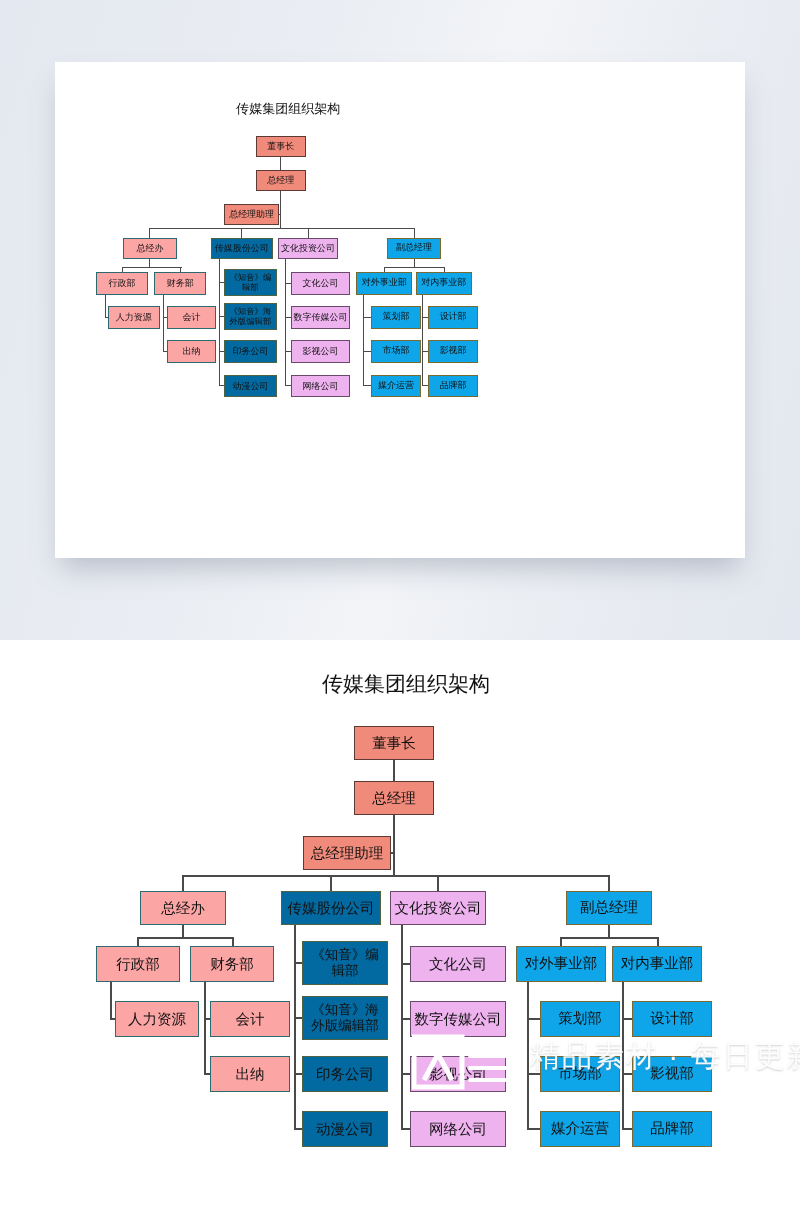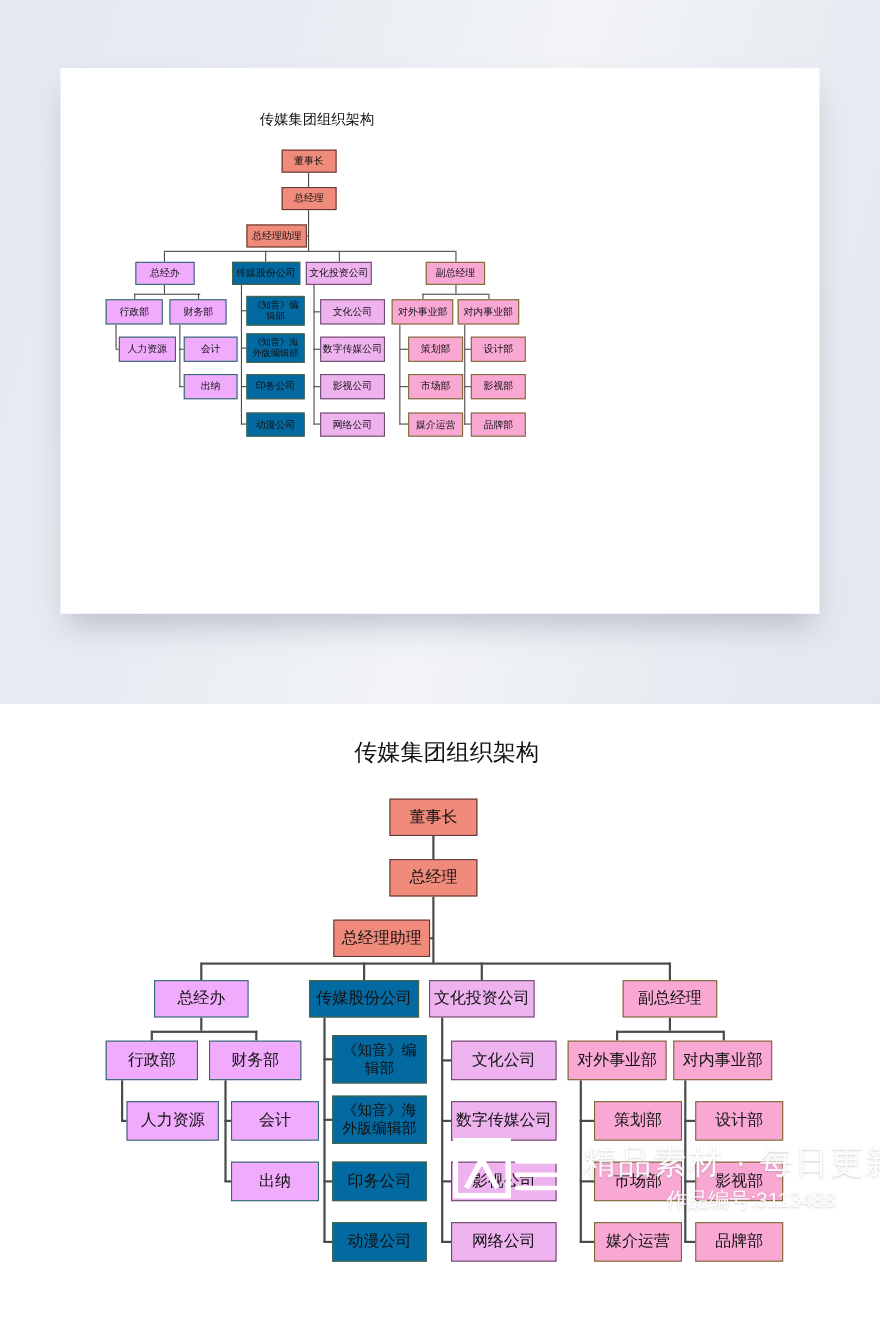--- a/index.html
+++ b/index.html
@@ -53,24 +53,24 @@
   }
 
   .line {
     position: absolute;
     background: #4a4a4a;
     z-index: 1;
   }
 
   
   .c-red    { background:#f08a7b; border-color:#5d3a34; }
-  .c-cyan   { background:#f0abfc; border-color:#2c6a70; }
+  .c-cyan   { background:#fca5a5; border-color:#2c6a70; }
   .c-green  { background:#0369a1; border-color:#4d6342; }
   .c-purple { background:#eeb2ee; border-color:#6a4a6a; }
-  .c-yellow { background:#f9a8d4; border-color:#7a6a32; }
+  .c-yellow { background:#0ea5e9; border-color:#7a6a32;font-family:Liberation Mono, monospace; }
 
   
   .wm { position: absolute; z-index: 40; pointer-events: none; }
 
   .wm-logo {
     left: 412px; top: 1034px;
     width: 110px; height: 56px;
   }
   .wm-text {
     left: 530px; top: 1036px;
@@ -250,16 +250,15 @@
     </div>
 
   <div class="wm wm-logo">
     <svg viewBox="0 0 110 56" width="110" height="56">
       <rect x="2" y="3" width="48" height="50" fill="none" stroke="#ffffff" stroke-width="5"></rect>
       <path d="M12 46 L26 20 L40 46" fill="none" stroke="#ffffff" stroke-width="5" stroke-linejoin="round"></path>
       <path d="M58 10 h44 M58 22 h44 M58 34 h44 M58 46 h44" stroke="#ffffff" stroke-width="4" fill="none" stroke-linecap="round"></path>
     </svg>
   </div>
   <div class="wm wm-text">精品素材 · 每日更新</div>
-  <div class="wm wm-id">作品编号:3113488</div>
   <div class="wm wm-rule"></div>
 
 </div>
 
 </body></html>

